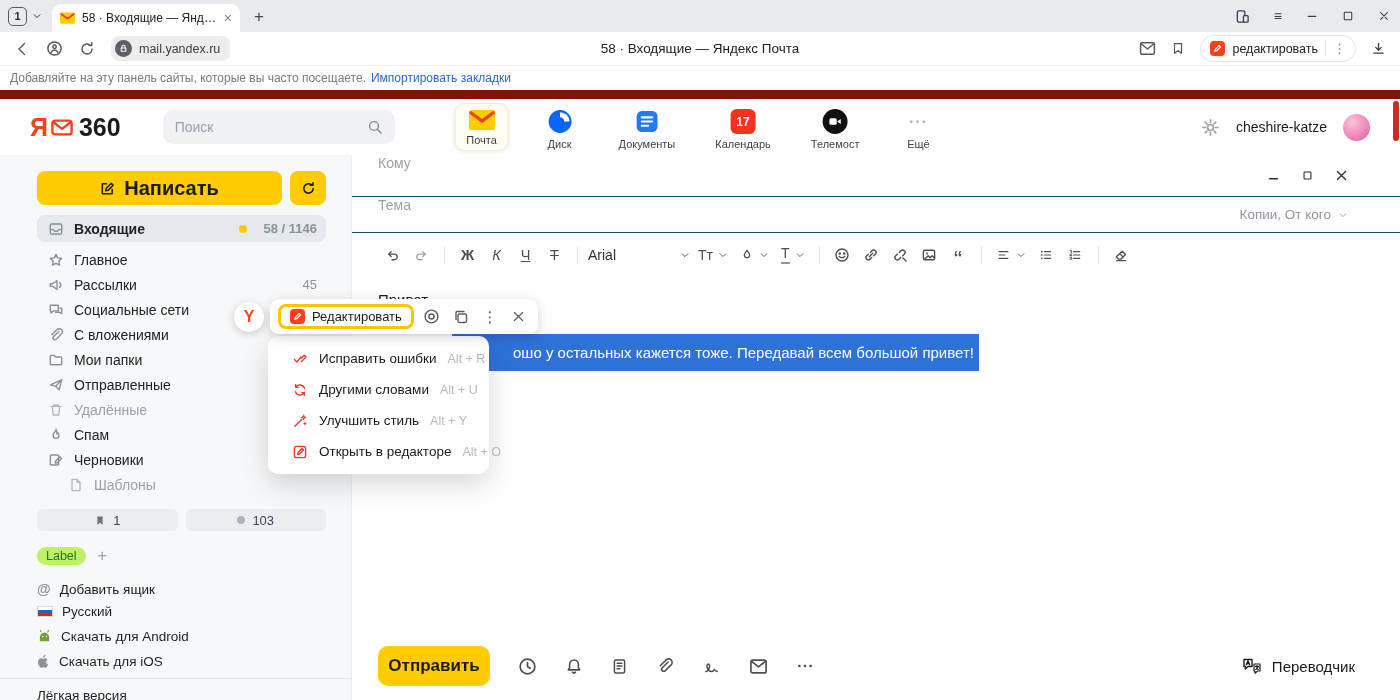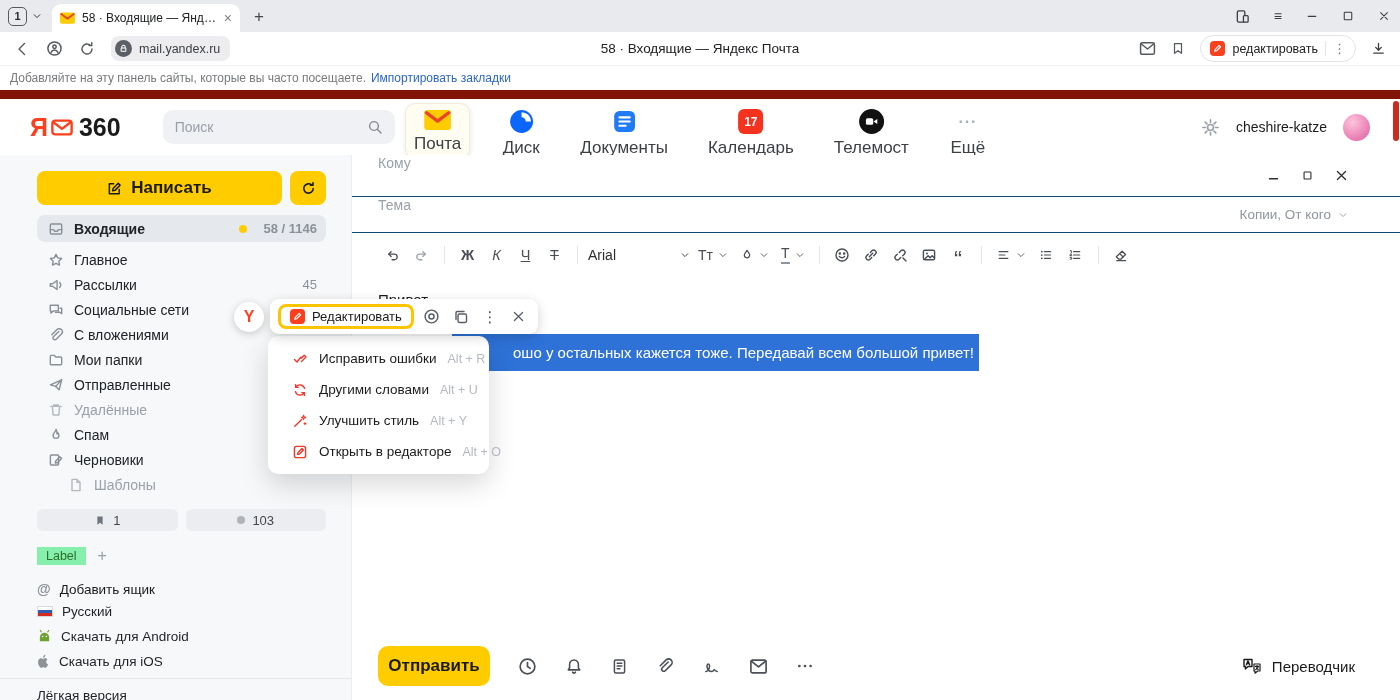--- a/index.html
+++ b/index.html
@@ -36,49 +36,49 @@
 .y360{height:56px;background:#fff;display:flex;align-items:center;padding:0 30px;position:relative}
 .logo{display:flex;align-items:center;gap:3px;cursor:pointer}
 .logo .ya{color:#fc3f1d;font-size:25px;font-weight:bold}
 .logo .l360{color:#1b1b1b;font-size:25px;font-weight:bold;margin-left:3px}
 .search{margin-left:42px;width:232px;height:34px;background:#f0f1f4;border-radius:10px;display:flex;align-items:center;padding:0 12px}
 .search input{border:0;outline:0;background:transparent;flex:1;font-size:14px;font-family:inherit;color:#1b1b1b}
 .search input::placeholder{color:#9aa0a8}
 .apps{position:absolute;left:50%;transform:translateX(-50%);top:4px;display:flex;align-items:flex-start;gap:24px}
 .app{display:flex;flex-direction:column;align-items:center;gap:4px;padding:6px 8px 4px;border-radius:10px;cursor:pointer;min-width:54px}
 .app.active{background:#fffdf2;border:1px solid #f1ecd8;box-shadow:0 1px 4px rgba(0,0,0,.08)}
-.app .alabel{font-size:17px;color:#3c3f44;white-space:nowrap}
+.app .alabel{font-size:11px;color:#3c3f44;white-space:nowrap}
 .cal-ic{width:25px;height:25px;border-radius:6px;background:#f5321e;color:#fff;font-size:12px;font-weight:bold;display:flex;align-items:center;justify-content:center}
 .tele-ic{width:25px;height:25px;border-radius:50%;background:#111;display:flex;align-items:center;justify-content:center}
 .more-ic{width:25px;height:25px;display:flex;align-items:center;justify-content:center;color:#aab0b8;font-size:16px;font-weight:bold;letter-spacing:1px}
 .userblock{margin-left:auto;display:flex;align-items:center;gap:16px}
 .username{font-size:14px;color:#1b1b1b}
 .avatar{width:27px;height:27px;border-radius:50%;background:radial-gradient(circle at 35% 30%,#ffc4dd,#e97ab2 70%,#d45a98);cursor:pointer}
 
 .content{display:flex;height:545px}
 .sidebar{width:352px;background:#f7f8f9;border-right:1px solid #ebedf0;position:relative;padding-top:16px;flex-shrink:0}
 .compose-main{flex:1;background:#fff;position:relative}
 
 .compose-row{display:flex;gap:8px;margin:0 25px 10px 37px}
-.btn-write{flex:1;height:34px;border-radius:8px;background:#fc0;display:flex;align-items:center;justify-content:center;gap:9px;font-size:17px;font-weight:bold;cursor:pointer}
+.btn-write{flex:1;height:34px;border-radius:8px;background:#fc0;display:flex;align-items:center;justify-content:center;gap:9px;font-size:20px;font-weight:bold;cursor:pointer}
 .btn-sync{width:36px;height:34px;border-radius:8px;background:#fc0;display:flex;align-items:center;justify-content:center;cursor:pointer}
 .folder{display:flex;align-items:center;height:25px;margin:0 25px 0 37px;padding:0 9px 0 11px;border-radius:8px;font-size:14px;cursor:pointer}
 .folder.active{background:#e5e8ec;height:27px;margin-bottom:5px;font-weight:bold}
 .fic{width:16px;margin-right:10px;color:#8a9098;display:flex}
 .flabel{flex:1;color:#202327;white-space:nowrap}
 .folder.muted .flabel{color:#9ba1a9}
 .folder.muted .fic{color:#b3b8bf}
 .folder.indent{padding-left:31px}
 .fcount{color:#8c9199;font-size:13px;margin-left:8px}
 .dot-y{width:8px;height:8px;border-radius:50%;background:#fc0;margin-right:9px}
 .pillrow{display:flex;gap:8px;margin:12px 25px 0 37px}
 .spill{flex:1;height:22px;background:#ecedf0;border-radius:6px;display:flex;align-items:center;justify-content:center;gap:7px;font-size:13px;color:#42464c;cursor:pointer}
 .dot-g{width:8px;height:8px;border-radius:50%;background:#aeb3ba}
 .labelrow{display:flex;align-items:center;gap:12px;margin:16px 25px 0 37px}
-.tag{background:#86efac;color:#27702a;font-size:12.5px;border-radius:0;padding:2px 9px;cursor:pointer}
+.tag{background:#bef264;color:#27702a;font-size:12.5px;border-radius:9px;padding:2px 9px;cursor:pointer}
 .tag-plus{color:#9aa0a8;font-size:16px;cursor:pointer}
 .addbox{display:flex;align-items:center;gap:9px;margin:16px 25px 0 37px;font-size:13.5px;cursor:pointer}
 .at{color:#8a9098;font-size:14px;font-weight:bold}
 .sfooter{position:absolute;left:0;right:0;bottom:-8px}
 .sf-item{display:flex;align-items:center;gap:9px;font-size:13.5px;color:#1f2126;padding:0 0 0 37px;height:25px;cursor:pointer}
 .sf-item.lite{border-top:1px solid #e4e6e9;margin-top:4px;padding-top:4px;height:30px}
 .flag{width:16px;height:11px;border:1px solid #d6d9dd;display:flex;flex-direction:column}
 .flag i{flex:1}
 
 .fieldrow{display:flex;padding:0 52px 0 26px;border-bottom:1px solid #0c4a6e}

